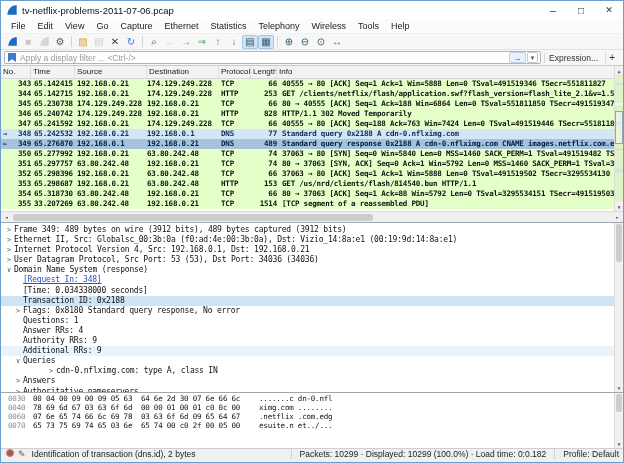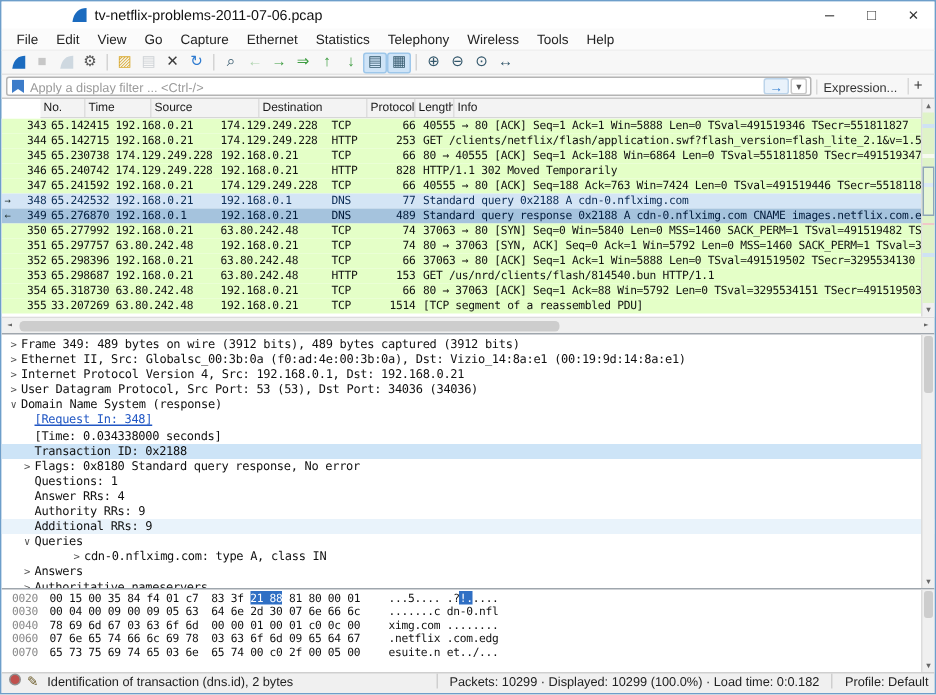--- a/index.html
+++ b/index.html
@@ -7,21 +7,21 @@
   body { font-family:"Liberation Sans", sans-serif; }
 
   .window {
     width:624px; height:463px; margin:0 auto;
     border:1px solid #6d9eca; background:#ffffff;
     display:flex; flex-direction:column; overflow:hidden;
     font-family:"Liberation Sans", sans-serif;
   }
 
   
-  .titlebar { height:18px; background:#ffffff; display:flex; align-items:center; flex:0 0 auto;padding-left:41px; }
+  .titlebar { height:18px; background:#ffffff; display:flex; align-items:center; flex:0 0 auto; }
   .title-icon { width:12px; height:12px; margin:0 4px 0 5px; flex:0 0 auto; }
   .title-text { font-size:9.5px; color:#111; flex:1 1 auto; white-space:nowrap; overflow:hidden; }
   .win-controls { display:flex; height:100%; }
   .win-btn { width:28px; height:100%; display:flex; align-items:center; justify-content:center;
              font-size:9px; color:#333; }
   .wc-min::before { content:"–"; font-size:11px; }
   .wc-max::before { content:"□"; font-size:10px; }
   .wc-close::before { content:"✕"; font-size:9px; }
 
   
@@ -55,23 +55,23 @@
   .drop-btn { width:11px; height:11px; display:flex; align-items:center; justify-content:center;
               border:1px solid #c9c9c9; border-radius:2px; margin-right:2px; flex:0 0 auto; }
   .drop-btn::before { content:"▾"; font-size:7px; color:#555; }
   .expr-label { font-size:8.5px; color:#333; padding:0 4px; border-left:1px solid #d9d9d9; white-space:nowrap; }
   .plus-btn { font-size:10px; color:#333; padding:0 5px 0 3px; border-left:1px solid #d9d9d9; }
 
   
   .plist { flex:0 0 auto; height:156px; display:flex; flex-direction:column; position:relative;
            font-family:"DejaVu Sans Mono", monospace; }
   .phead { height:13px; background:#f3f3f3; border-bottom:1px solid #d6d6d6; display:flex;
-           font-size:8px; color:#1a1a1a; font-family:"Liberation Sans", sans-serif; flex:0 0 auto;margin-left:26px; }
+           font-size:8px; color:#1a1a1a; font-family:"Liberation Sans", sans-serif; flex:0 0 auto; }
   .phead .hc { padding:1px 0 0 2px; border-right:1px solid #dedede; white-space:nowrap; overflow:hidden; }
-  .prows { flex:1 1 auto; overflow:hidden; position:relative; background:#fff; }
+  .prows { flex:1 1 auto; overflow:hidden; position:relative; background:#fff;font-weight:bold; }
   .prow { height:10px; display:flex; font-size:7.5px; letter-spacing:-0.2px; line-height:10px;
           white-space:pre; color:#101010; }
   .prow.green { background:#e4ffc7; }
   .prow.dns { background:#d4e5f5; color:#0c2c56; }
   .prow.dns.selected { background:#a5c3dd; color:#031c3c; }
   .cell { overflow:hidden; flex:0 0 auto; }
   .c-gutter { width:8px; text-align:center; font-size:7px; color:#233; }
   .c-no   { width:22px; text-align:right; }
   .c-time { width:44px; padding-left:3px; }
   .c-src  { width:72px; padding-left:2px; }
@@ -281,21 +281,20 @@
       </div>
     <div class="d-vsb">
       <span class="d-thumb"></span>
       <span class="d-spacer"></span>
       <span class="sb-arrow sb-down"></span>
     </div>
   </div>
 
   <div class="hexpane">
     <div id="hex-rows">
-        <div class="hrow"><span class="h-off">0020</span><span class="h-hex">00 15 00 35 84 f4 01 c7  83 3f <span class="hl">21 88</span> 81 80 00 01</span><span class="h-asc">...5.... .?<span class="hl">!.</span>....</span></div>
         <div class="hrow"><span class="h-off">0030</span><span class="h-hex">00 04 00 09 00 09 05 63  64 6e 2d 30 07 6e 66 6c</span><span class="h-asc">.......c dn-0.nfl</span></div>
         <div class="hrow"><span class="h-off">0040</span><span class="h-hex">78 69 6d 67 03 63 6f 6d  00 00 01 00 01 c0 0c 00</span><span class="h-asc">ximg.com ........</span></div>
         <div class="hrow"><span class="h-off">0060</span><span class="h-hex">07 6e 65 74 66 6c 69 78  03 63 6f 6d 09 65 64 67</span><span class="h-asc">.netflix .com.edg</span></div>
         <div class="hrow"><span class="h-off">0070</span><span class="h-hex">65 73 75 69 74 65 03 6e  65 74 00 c0 2f 00 05 00</span><span class="h-asc">esuite.n et../...</span></div>
       </div>
     <div class="hx-vsb">
       <span class="hx-thumb"></span>
       <span class="d-spacer"></span>
       <span class="sb-arrow sb-down"></span>
     </div>

